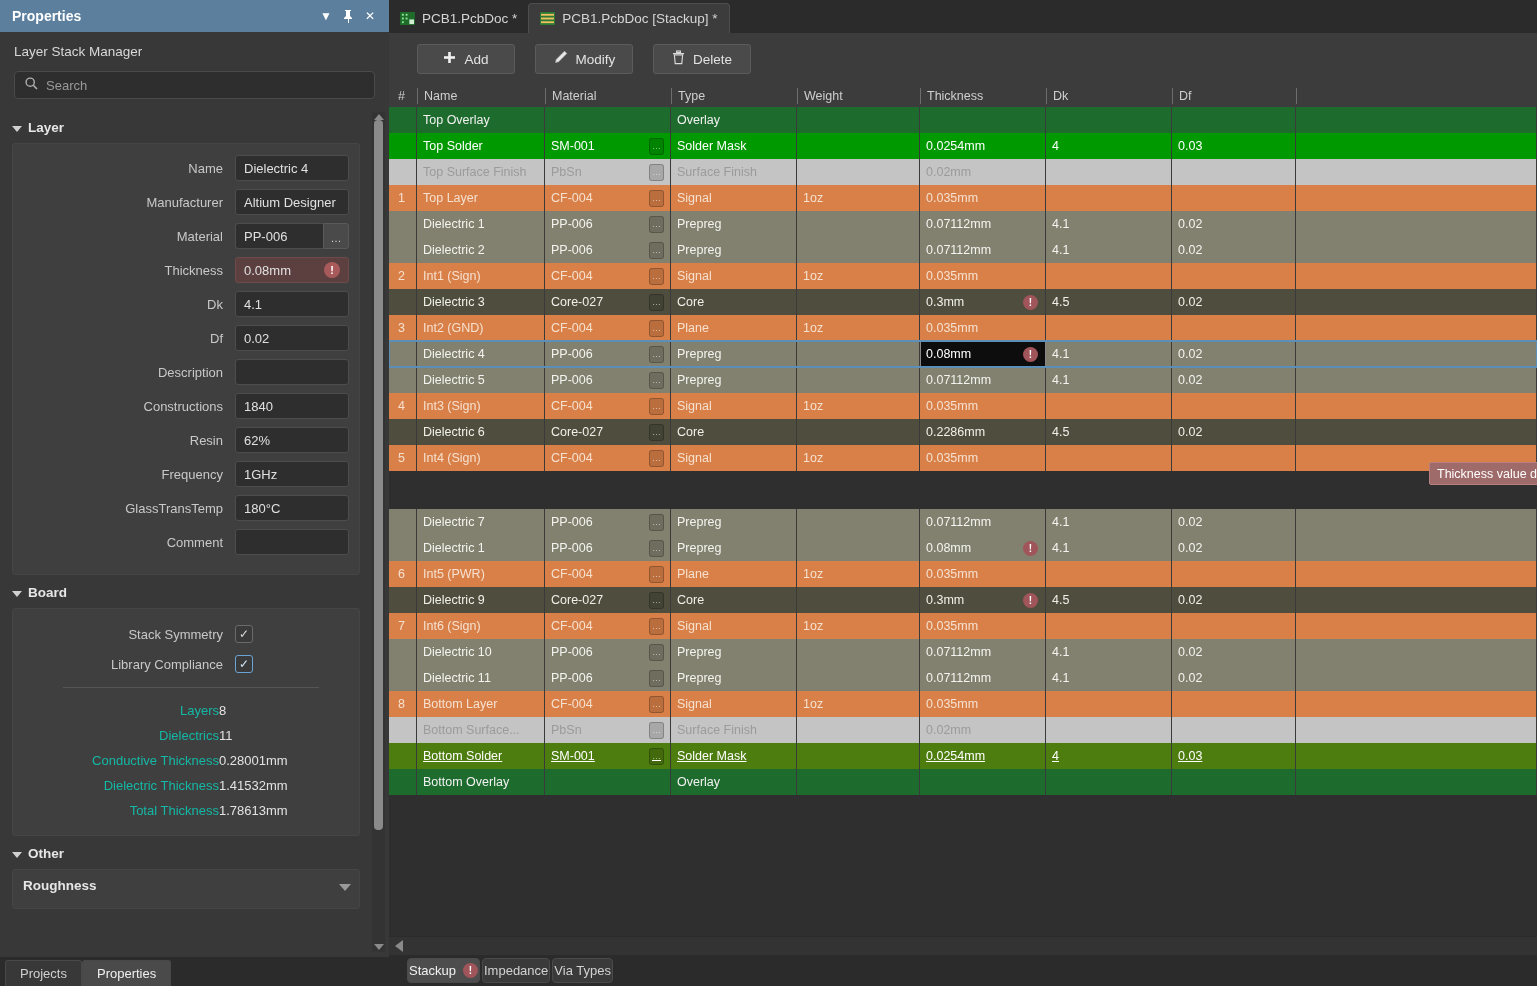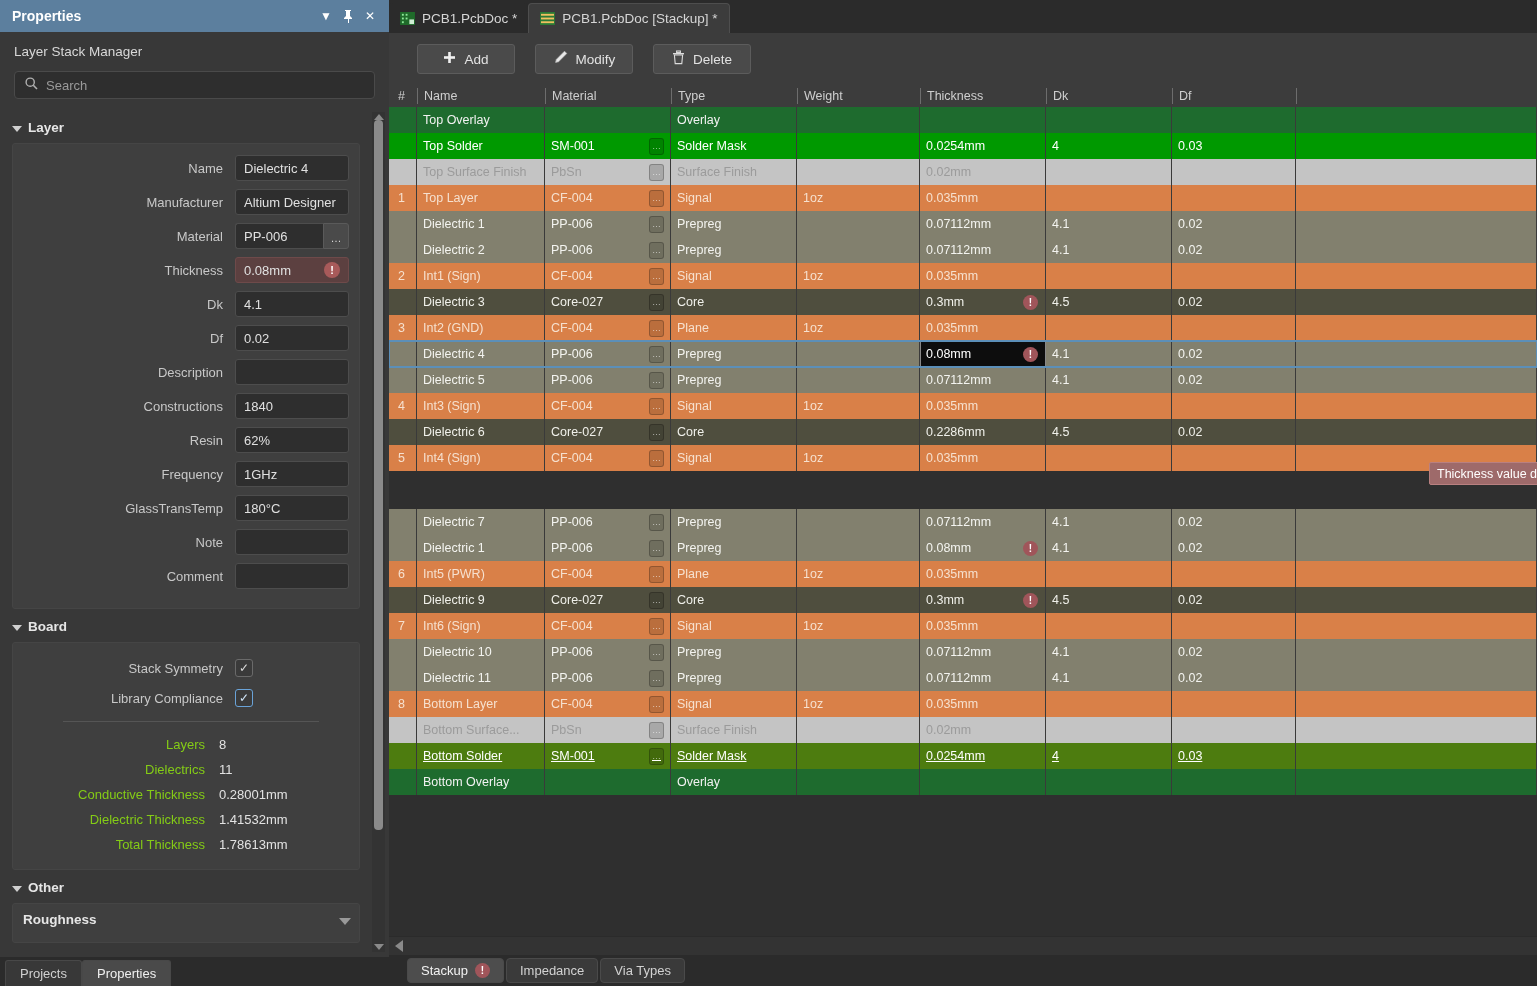--- a/index.html
+++ b/index.html
@@ -84,21 +84,21 @@
   .chk-row { display: flex; align-items: center; height: 30px; }
   .chk-row .flabel { width: 212px; text-align: right; padding-right: 12px; color: #c8c8c8; }
   .cbox {
     width: 18px; height: 18px; border-radius: 3px; background: #3a3a3a;
     border: 1px solid #6a6a6a; color: #d8d8d8; font-size: 12px;
     display: flex; align-items: center; justify-content: center; cursor: pointer;
   }
   .cbox.accent { border-color: #6aa3d8; color: #cfe4f7; }
   .divider { height: 1px; background: #555; margin: 8px 30px 10px 40px; }
   .srow { display: flex; align-items: center; height: 25px; }
-  .srow .slabel { width: 196px; text-align: right; padding-right: 14px; color: #84cc16; font-size: 13px; }
+  .srow .slabel { width: 196px; text-align: right; color: #14b8a6; font-size: 13px; }
   .srow .sval { color: #e2e2e2; font-size: 13px; }
   .other-body {
     background: #3f3f3f; border: 1px solid #454545; border-radius: 3px;
     margin: 0 12px; height: 40px; position: relative; padding: 8px 10px;
     color: #e6e6e6; font-weight: bold; font-size: 13.5px; overflow: hidden;
   }
   .other-body .dd-arrow {
     position: absolute; right: 8px; top: 14px;
     width: 0; height: 0; border-left: 6px solid transparent; border-right: 6px solid transparent;
     border-top: 7px solid #999;
@@ -204,21 +204,21 @@
   #hscroll .left-arr {
     margin-left: 6px; width: 0; height: 0;
     border-top: 6px solid transparent; border-bottom: 6px solid transparent;
     border-right: 8px solid #8a8a8a;
   }
   #bottom-tabs {
     position: absolute; left: 0; bottom: 0; width: 1148px; height: 31px;
     background: #2b2b2b; display: flex; align-items: center; padding-left: 18px; gap: 0;
   }
   .btab {
-    height: 25px; padding: 0 13px; display: flex; align-items: center; gap: 7px;
+    height: 25px; padding: 0 1px; display: flex; align-items: center; gap: 7px;
     background: #3a3a3a; border: 1px solid #4a4a4a; border-radius: 4px;
     color: #d2d2d2; font-size: 13px; cursor: pointer; margin-right: 2px;
   }
   .btab.active { background: #4d4d4d; color: #f2f2f2; }
   .btab .bdot {
     width: 15px; height: 15px; border-radius: 50%; background: #a0555a;
     color: #fff; font-size: 10px; font-weight: bold; line-height: 15px; text-align: center;
   }
 </style>
 </head>
@@ -318,26 +318,20 @@
             <div class="frow">
               <div class="flabel">Frequency</div>
               <div class="fval">
                 <span>1GHz</span>
               </div>
             </div>
             <div class="frow">
               <div class="flabel">GlassTransTemp</div>
               <div class="fval">
                 <span>180°C</span>
-              </div>
-            </div>
-            <div class="frow">
-              <div class="flabel">Note</div>
-              <div class="fval">
-                <span></span>
               </div>
             </div>
             <div class="frow">
               <div class="flabel">Comment</div>
               <div class="fval">
                 <span></span>
               </div>
             </div>
           </div>
 

